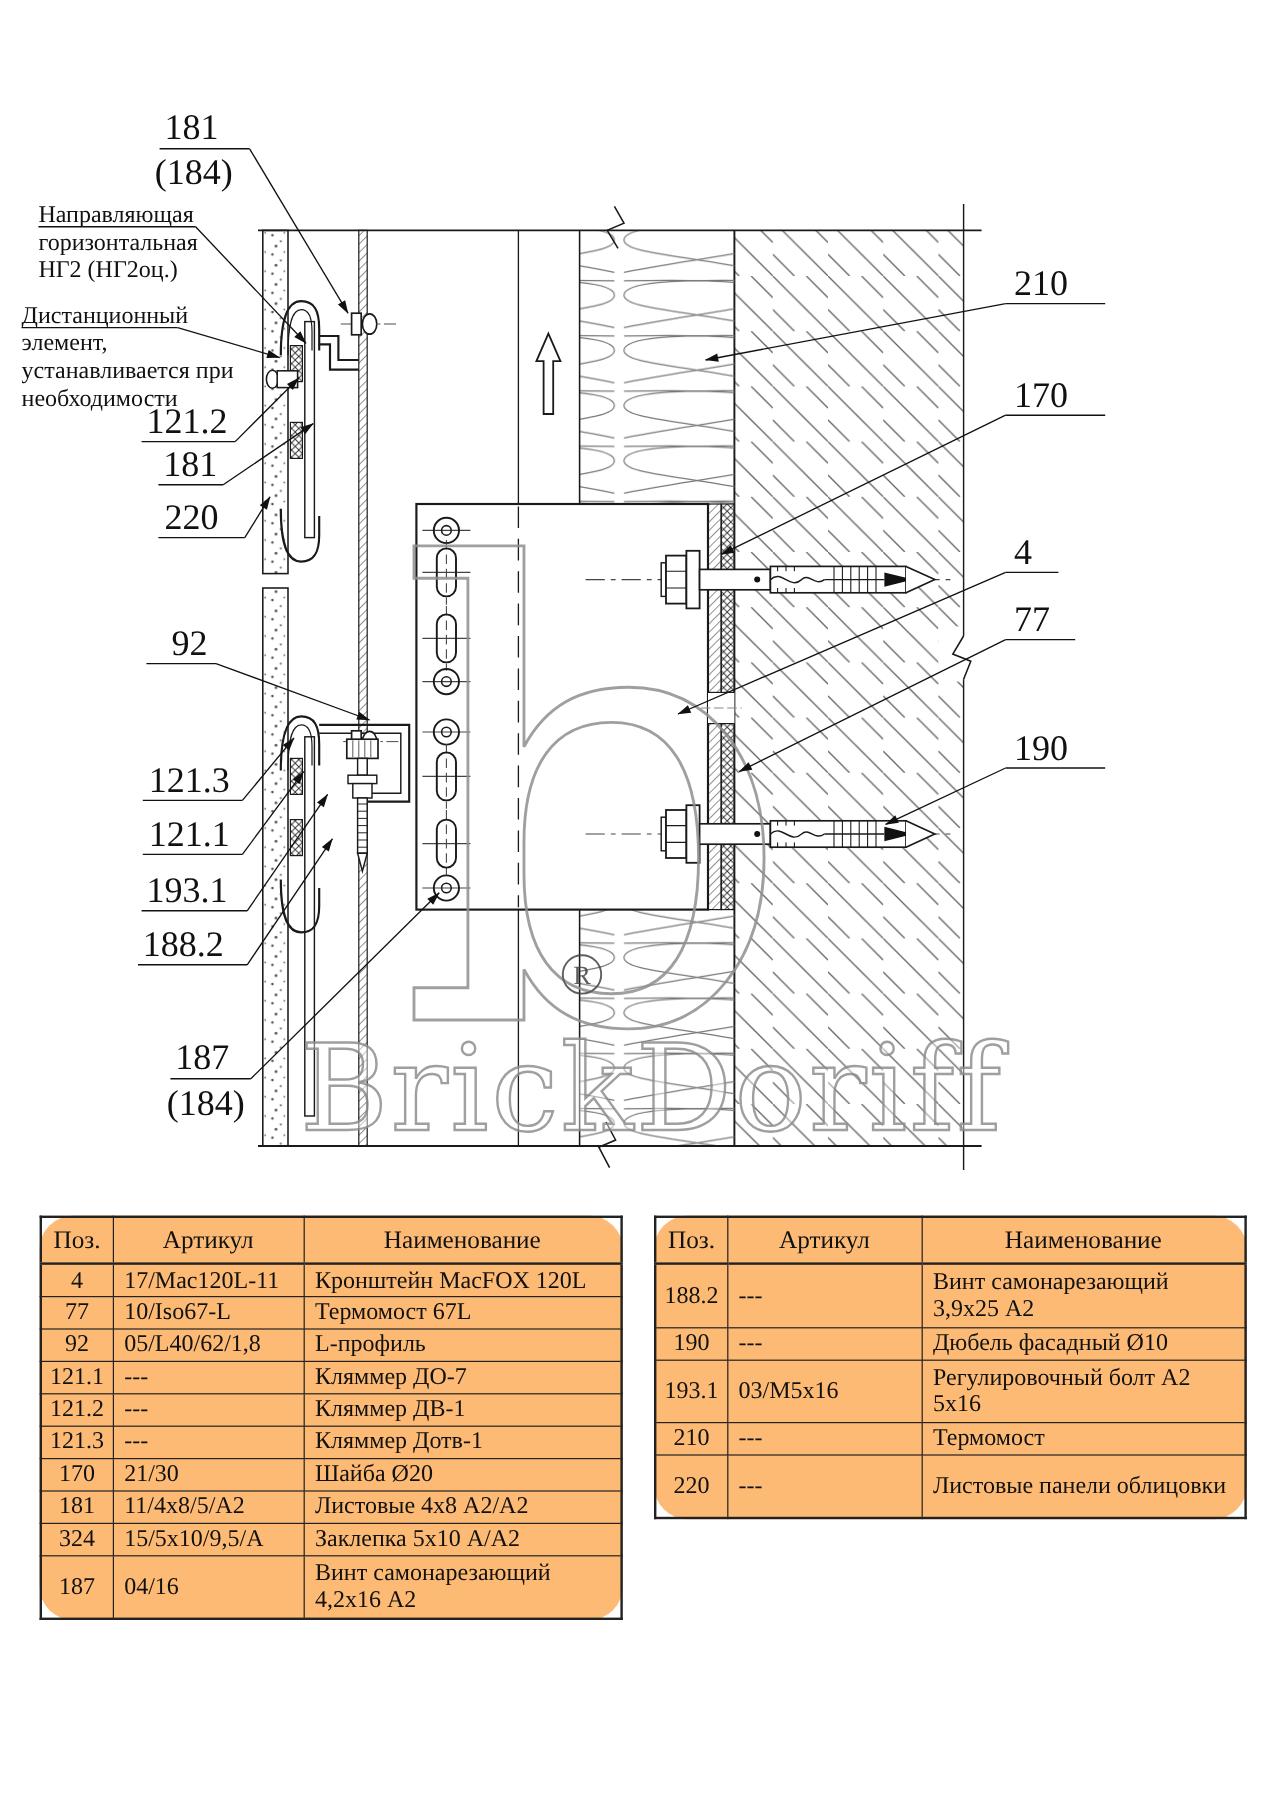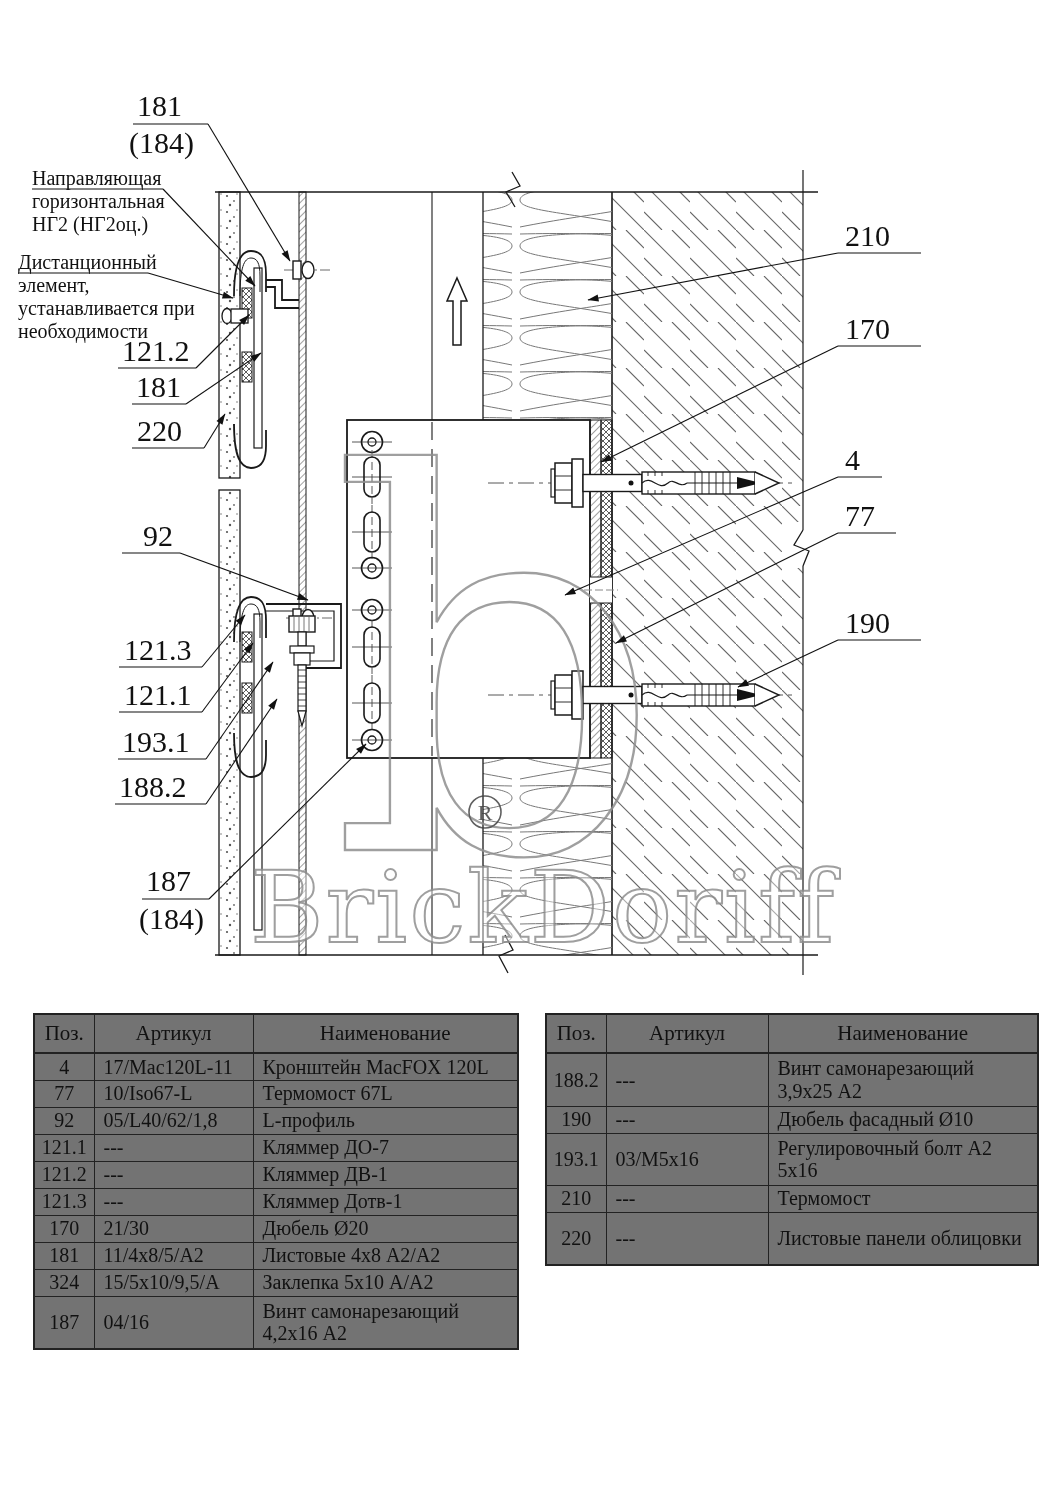--- a/index.html
+++ b/index.html
@@ -1,20 +1,20 @@
 <!DOCTYPE html>
 <html><head>
 <meta charset="utf-8">
 <style>
   html,body{margin:0;padding:0;background:#fff;}
   #page{position:relative;width:1060px;height:1500px;background:#fff;overflow:hidden;
         font-family:"Liberation Serif", serif;color:#1a1a1a;}
   #dwg{position:absolute;left:0;top:0;}
   .ptable{position:absolute;border-collapse:collapse;table-layout:fixed;
-          font-family:"Liberation Serif", serif;font-size:20px;color:#111;background:#737373;}
+          font-family:"Liberation Serif", serif;font-size:20px;color:#111;background:#fdba74;border-radius:28px;}
   .ptable td,.ptable th{border:1.5px solid #222;padding:0 6px;line-height:1.12;
           overflow:hidden;}
   .ptable{border:2px solid #222;}
   .ptable th{font-weight:normal;font-size:21px;text-align:center;border-bottom:2.5px solid #222;}
   .ptable td.pos{text-align:center;}
   .ptable td.art,.ptable td.nm{text-align:left;padding-left:9px;}
   #tleft{left:33px;top:1013px;width:484px;}
   #tright{left:545px;top:1013px;width:492px;}
 </style>
 </head>
@@ -311,21 +311,21 @@
           <td class="nm">Кляммер ДВ-1</td>
         </tr>
   <tr style="height:27px">
           <td class="pos">121.3</td>
           <td class="art">---</td>
           <td class="nm">Кляммер Дотв-1</td>
         </tr>
   <tr style="height:27px">
           <td class="pos">170</td>
           <td class="art">21/30</td>
-          <td class="nm">Дюбель Ø20</td>
+          <td class="nm">Шайба Ø20</td>
         </tr>
   <tr style="height:27px">
           <td class="pos">181</td>
           <td class="art">11/4x8/5/A2</td>
           <td class="nm">Листовые 4x8 А2/А2</td>
         </tr>
   <tr style="height:27px">
           <td class="pos">324</td>
           <td class="art">15/5x10/9,5/A</td>
           <td class="nm">Заклепка 5x10 А/А2</td>

